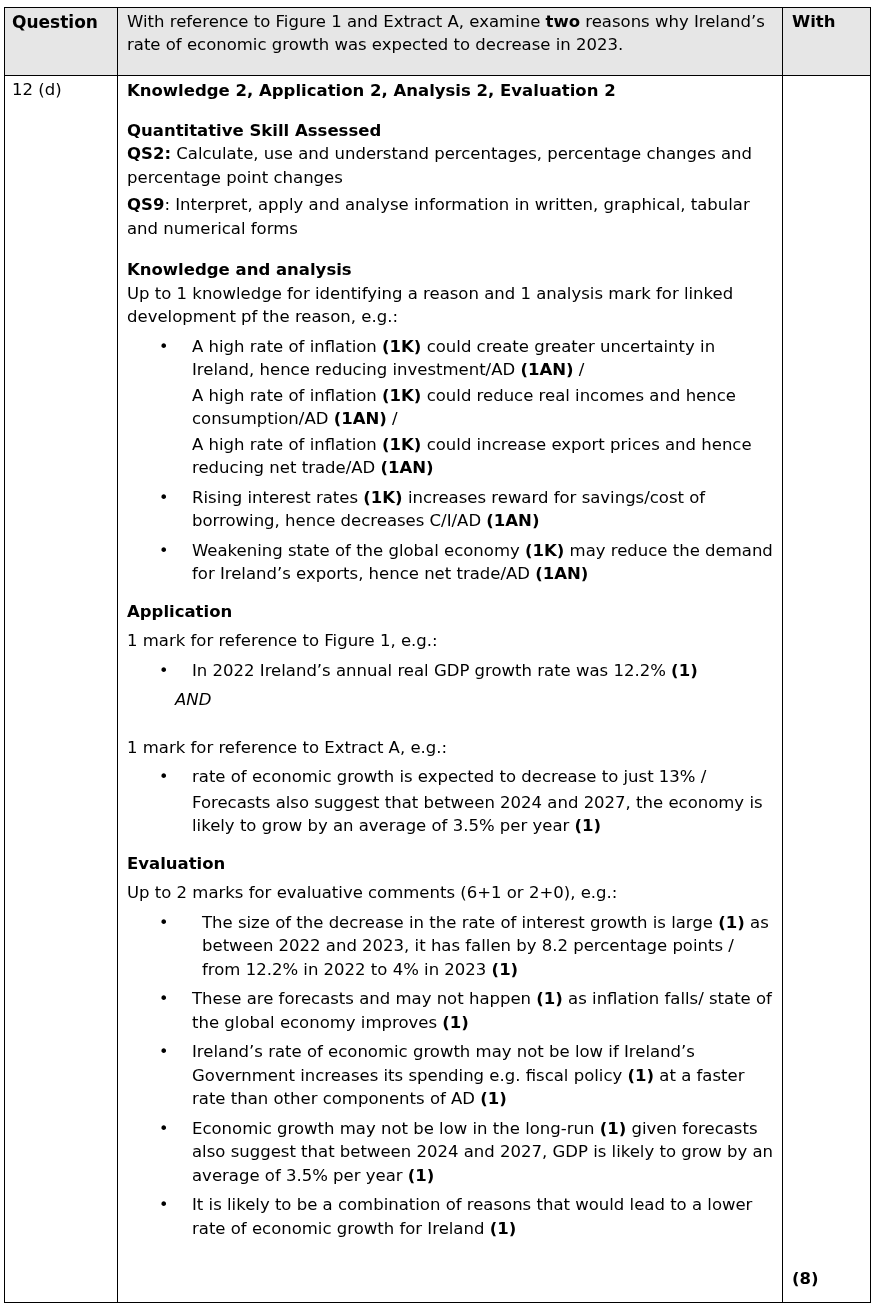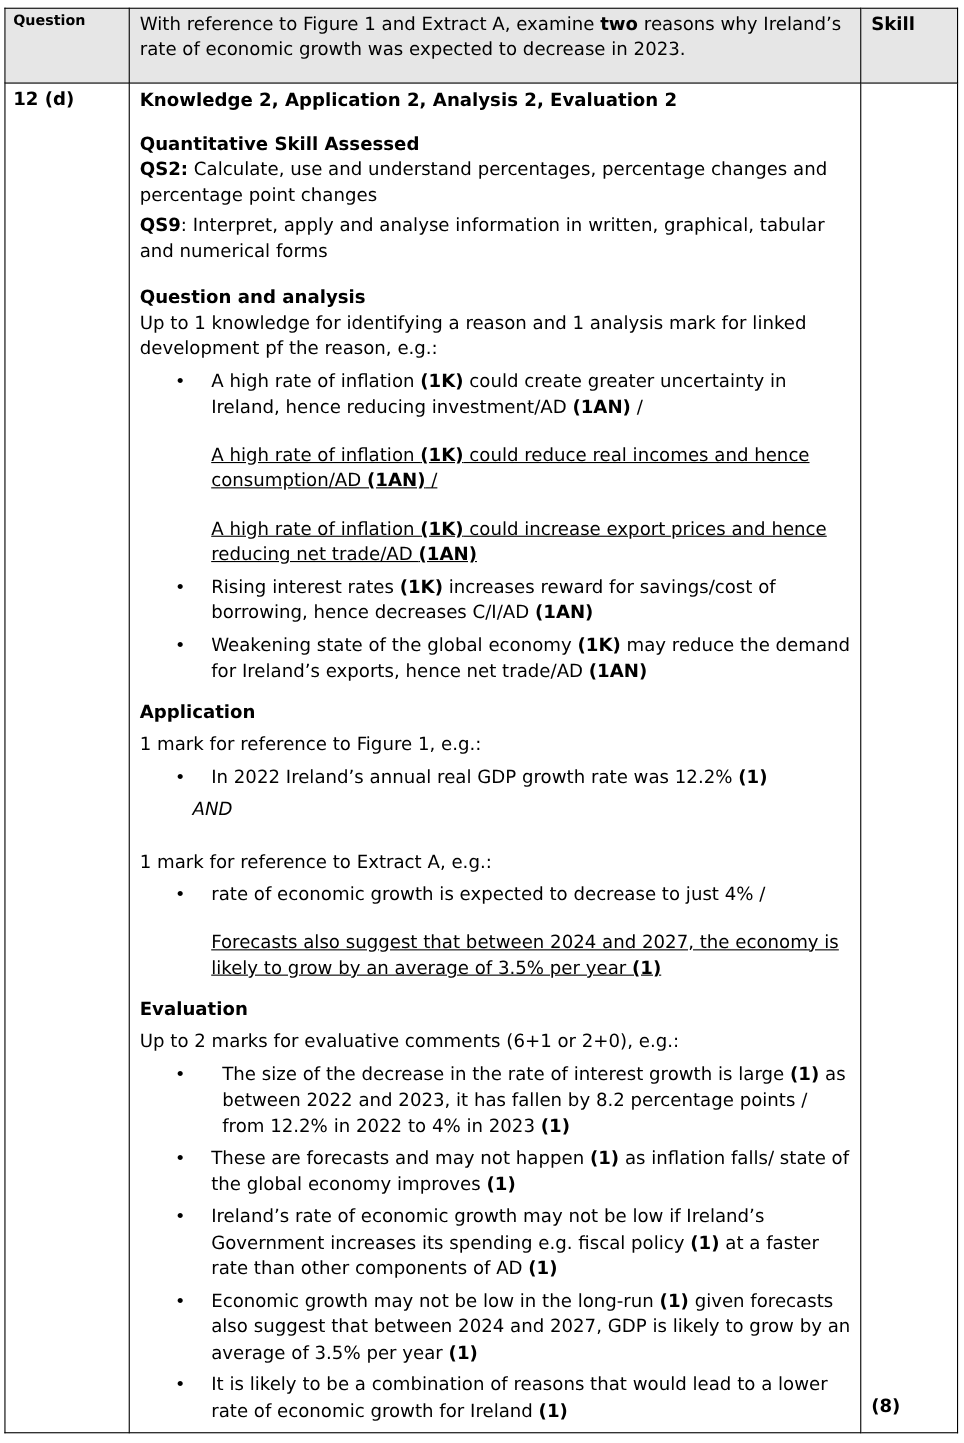--- a/index.html
+++ b/index.html
@@ -9,34 +9,34 @@
   }
   .ms-table {
     position: absolute; left: 4px; top: 7px; width: 866px; height: 1296px;
     border-collapse: collapse; table-layout: fixed;
   }
   .ms-table td { border: 1.3px solid #000; vertical-align: top; padding: 0; }
   .col-q { width: 113px; }
   .col-c { width: 665px; }
   .col-m { width: 88px; }
   .hdr td { background: #e6e6e6; height: 67px; }
-  .hdr .q-label { padding: 4px 0 0 7px; font-weight: bold; font-size: 13px; }
+  .hdr .q-label { padding: 4px 0 0 7px; font-weight: bold; font-size: 17px; }
   .hdr .prompt { padding: 2px 6px 0 9px; line-height: 23px; font-size: 16.5px; }
   .hdr .mark-h { padding: 4px 0 0 9px; font-weight: bold; }
-  .body-q { padding: 4px 0 0 7px; font-weight: bold; }
+  .body-q { padding: 4px 0 0 7px; font-weight: normal; }
   .content { padding: 3px 8px 0 9px; line-height: 23.5px; font-size: 16.5px; }
   .content .h { font-weight: bold; }
   .gap-l { height: 16px; }
   .para { margin: 0; }
   ul.bl { list-style: none; margin: 0; padding: 0; }
   ul.bl li { position: relative; padding-left: 65px; margin-top: 6px; }
   ul.bl li::before {
     content: "\2022"; position: absolute; left: 32px; top: 0; font-size: 16px;
   }
-  .sub { padding-left: 65px; margin-top: 20px; text-decoration: underline; }
+  .sub { padding-left: 65px; margin-top: 2px; }
   .b { font-weight: bold; }
   .i { font-style: italic; margin-left: 48px; }
   .mark-cell { position: relative; }
   .mark-total {
     position: absolute; left: 9px; bottom: 14px; font-weight: bold;
   }
 </style>
 </head>
 <body>
 
@@ -48,38 +48,38 @@
     </colgroup>
   <tbody>
       <tr class="hdr">
     <td>
       <div class="q-label">Question</div>
     </td>
     <td>
       <div class="prompt"><span>With reference to Figure 1 and Extract A, examine </span><span class="b">two</span><span> reasons why Ireland’s rate of economic growth was expected to decrease in 2023.</span></div>
     </td>
     <td>
-      <div class="mark-h">Skill</div>
+      <div class="mark-h">With</div>
     </td>
   </tr>
   <tr>
     <td>
       <div class="body-q">12 (d)</div>
     </td>
     <td>
       <div class="content">
         <div class="h">Knowledge 2, Application 2, Analysis 2, Evaluation 2</div>
 
         <div class="gap-l"></div>
         <div class="h">Quantitative Skill Assessed</div>
         <div class="para"><span class="b">QS2:</span><span> Calculate, use and understand percentages, percentage changes and percentage point changes</span></div>
         <div class="para" style="margin-top:4px"><span class="b">QS9</span><span>: Interpret, apply and analyse information in written, graphical, tabular and numerical forms</span></div>
 
         <div class="gap-l" style="height:18px"></div>
-        <div class="h">Question and analysis</div>
+        <div class="h">Knowledge and analysis</div>
         <div class="para">Up to 1 knowledge for identifying a reason and 1 analysis mark for linked development pf the reason, e.g.:</div>
         <ul class="bl">
           <li>
             <div><span>A high rate of inflation </span><span class="b">(1K)</span><span> could create greater uncertainty in Ireland, hence reducing investment/AD </span><span class="b">(1AN)</span><span> /</span></div>
           </li>
         </ul>
         <div class="sub"><span>A high rate of inflation </span><span class="b">(1K)</span><span> could reduce real incomes and hence consumption/AD </span><span class="b">(1AN)</span><span> /</span></div>
         <div class="sub"><span>A high rate of inflation </span><span class="b">(1K)</span><span> could increase export prices and hence reducing net trade/AD </span><span class="b">(1AN)</span></div>
         <ul class="bl">
           <li><span>Rising interest rates </span><span class="b">(1K)</span><span> increases reward for savings/cost of borrowing, hence decreases C/I/AD </span><span class="b">(1AN)</span></li>
@@ -88,21 +88,21 @@
 
         <div class="gap-l" style="height:14px"></div>
         <div class="h">Application</div>
         <div class="para" style="margin-top:6px">1 mark for reference to Figure 1, e.g.:</div>
         <ul class="bl">
           <li><span>In 2022 Ireland’s annual real GDP growth rate was 12.2% </span><span class="b">(1)</span></li>
         </ul>
         <div class="para i" style="margin-top:6px">AND</div>
         <div class="para" style="margin-top:24px">1 mark for reference to Extract A, e.g.:</div>
         <ul class="bl">
-          <li>rate of economic growth is expected to decrease to just 4% /</li>
+          <li>rate of economic growth is expected to decrease to just 13% /</li>
         </ul>
         <div class="sub"><span>Forecasts also suggest that between 2024 and 2027, the economy is likely to grow by an average of 3.5% per year </span><span class="b">(1)</span></div>
 
         <div class="gap-l" style="height:14px"></div>
         <div class="h">Evaluation</div>
         <div class="para" style="margin-top:6px">Up to 2 marks for evaluative comments (6+1 or 2+0), e.g.:</div>
         <ul class="bl">
           <li style="padding-left:75px;"><span> The size of the decrease in the rate of interest growth is large </span><span class="b">(1)</span><span> as between 2022 and 2023, it has fallen by 8.2 percentage points / from 12.2% in 2022 to 4% in 2023 </span><span class="b">(1)</span></li>
           <li><span>These are forecasts and may not happen </span><span class="b">(1)</span><span> as inflation falls/ state of the global economy improves </span><span class="b">(1)</span></li>
           <li><span>Ireland’s rate of economic growth may not be low if Ireland’s Government increases its spending e.g. fiscal policy </span><span class="b">(1)</span><span> at a faster rate than other components of AD </span><span class="b">(1)</span></li>

